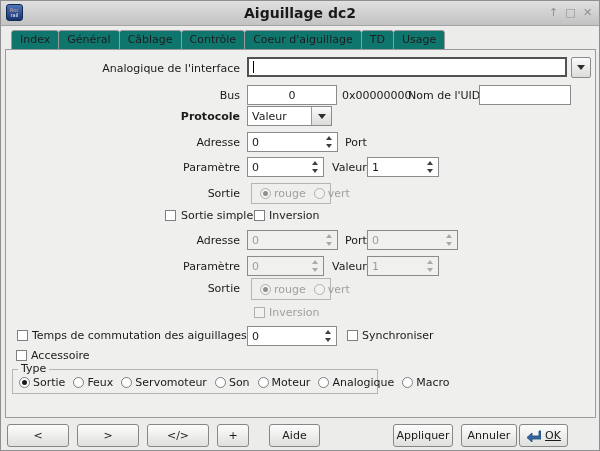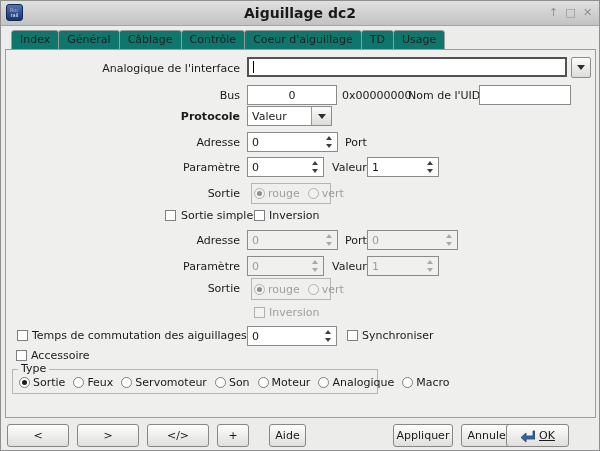--- a/index.html
+++ b/index.html
@@ -35,21 +35,21 @@
   .spin.dis .arr-dn{border-top-color:#a9a9a9;}
   .combo{position:absolute;box-sizing:border-box;height:20px;border:1px solid #8b8b8b;display:flex;z-index:2;background:#fff;}
   .combo .cval{flex:1;font-size:11px;color:#1a1a1a;display:flex;align-items:center;padding:0 4px;}
   .dropbtn{width:19px;background:linear-gradient(#fbfbfb,#dcdcda);border-left:1px solid #9a9a9a;display:flex;align-items:center;justify-content:center;}
   .dropbtn-solo{position:absolute;box-sizing:border-box;width:20px;height:21px;border:1px solid #8b8b8b;border-radius:2px;background:linear-gradient(#fbfbfb,#dcdcda);display:flex;align-items:center;justify-content:center;z-index:2;}
   .tri{width:0;height:0;border-left:4px solid transparent;border-right:4px solid transparent;border-top:5px solid #2e2e2e;}
   .cb{position:absolute;width:11px;height:11px;box-sizing:border-box;border:1px solid #7f7f7f;background:#fff;z-index:2;}
   .cb.dis{border-color:#b0b0b0;background:#f2f2f0;}
   .radio{width:11px;height:11px;box-sizing:border-box;border:1px solid #7d7d7d;border-radius:50%;background:#fff;display:inline-block;position:relative;flex:none;}
   .radio.sel::after{content:"";position:absolute;left:2px;top:2px;width:5px;height:5px;border-radius:50%;background:#1c1c1c;}
-  .miniframe{position:absolute;box-sizing:border-box;border:1px solid #b5b5b3;display:flex;align-items:center;padding:0 2px;gap:8px;z-index:2;}
+  .miniframe{position:absolute;box-sizing:border-box;border:1px solid #b5b5b3;display:flex;align-items:center;padding:0 8px;gap:8px;z-index:2;}
   .miniframe .opt{display:flex;align-items:center;gap:3px;font-size:11px;}
   .disopt{color:#9f9f9f;}
   .disopt .radio{border-color:#b0b0b0;background:#f2f2f0;}
   .disopt .radio.sel::after{background:#8f8f8f;}
   .dislbl{color:#9f9f9f;}
   .group{position:absolute;box-sizing:border-box;border:1px solid #b5b5b3;display:flex;align-items:center;padding:2px 6px 0 6px;gap:8px;z-index:2;}
   .group .legend{position:absolute;top:-8px;left:5px;background:#efefed;padding:0 3px;font-size:11px;color:#1a1a1a;}
   .group .opt{display:flex;align-items:center;gap:3px;font-size:11px;color:#1a1a1a;}
   
   .btn{position:absolute;top:423px;height:23px;box-sizing:border-box;border:1px solid #878787;border-radius:3px;background:linear-gradient(#fdfdfd,#dfdfdd);font-size:11px;color:#1a1a1a;display:flex;align-items:center;justify-content:center;gap:4px;z-index:2;}
@@ -245,23 +245,23 @@
     <span class="opt">
         <span class="radio"></span>
         <span>Macro</span>
       </span>
   </div>
 
   <div class="btn" style="left:6px;width:62px;">&lt;</div>
   <div class="btn" style="left:76px;width:62px;">&gt;</div>
   <div class="btn" style="left:146px;width:62px;">&lt;/&gt;</div>
   <div class="btn" style="left:216px;width:32px;">+</div>
-  <div class="btn" style="left:268px;width:37px;text-align:right;">Aide</div>
+  <div class="btn" style="left:268px;width:51px;text-align:right;">Aide</div>
   <div class="btn" style="left:392px;width:60px;">Appliquer</div>
   <div class="btn" style="left:460px;width:56px;">Annuler</div>
-  <div class="btn" style="left:505px;width:63px;text-decoration:underline;">
+  <div class="btn" style="left:518px;width:49px;text-decoration:underline;">
     <svg width="15" height="12" viewBox="0 0 15 12">
         <path d="M13 1 v5 H6 V3 L1 7.5 L6 12 V9 h9 V1 Z" fill="#3465a4" stroke="#1f4470" stroke-width="0.8"></path>
       </svg>
     <span><span class="ok-u">O</span><span>K</span></span>
   </div>
 
 </div>
 
 </body></html>

